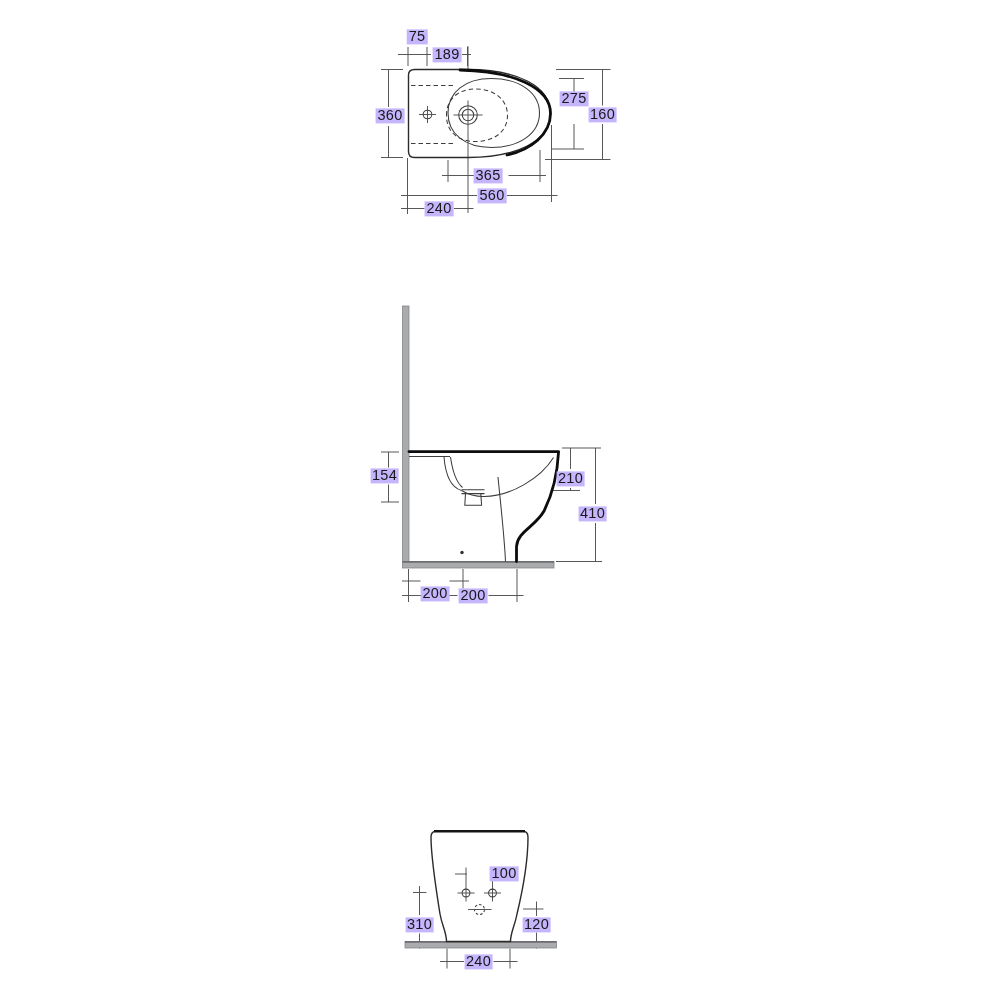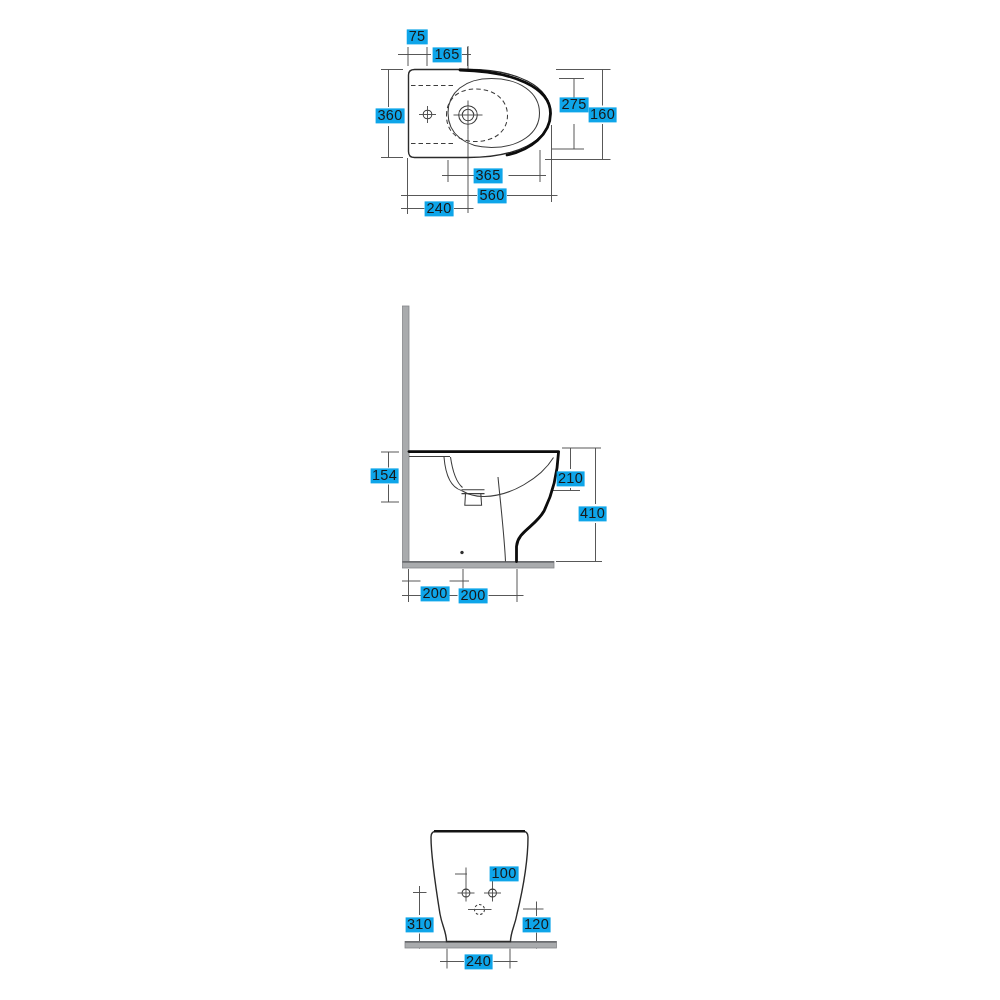--- a/index.html
+++ b/index.html
@@ -21,21 +21,21 @@
     position: absolute;
     left: 0;
     top: 0;
   }
   .lbl {
     position: absolute;
     transform: translate(-50%, -50%);
     font-size: 14.5px;
     line-height: 1.05;
     color: #181818;
-    background: #0ea5e9;
+    background: #c4b5fd;
     padding: 0 2px;
     white-space: nowrap;
     letter-spacing: 0.2px;
   }
   
   .outline   { stroke: #2b2b2b; stroke-width: 1.4; fill: none; }
   .bold      { stroke: #0d0d0d; stroke-width: 2.8; fill: none; stroke-linecap: round; }
   .boldtop   { stroke: #141414; stroke-width: 2.4; fill: none; }
   .detail    { stroke: #3d3d3d; stroke-width: 1.05; fill: none; }
   .dashline  { stroke: #3d3d3d; stroke-width: 1.05; fill: none; stroke-dasharray: 4.5 3; }
@@ -177,23 +177,23 @@
 
       <g>
         <circle class="detail" cx="479.5" cy="909.5" r="5" stroke-dasharray="2.5 2"></circle>
         <path class="dim" d="M 468,909.5 H 491.5"></path>
       </g>
     </g>
   </svg>
 
   <div>
     <div class="lbl" style="left:417px;  top:36.5px">75</div>
-    <div class="lbl" style="left:447px;  top:55px">165</div>
+    <div class="lbl" style="left:447px;  top:55px">189</div>
     <div class="lbl" style="left:390px;  top:116px">360</div>
-    <div class="lbl" style="left:574px;  top:105px">275</div>
+    <div class="lbl" style="left:574px;  top:99px">275</div>
     <div class="lbl" style="left:602.5px;top:114.5px">160</div>
     <div class="lbl" style="left:488px;top:175.5px">365</div>
     <div class="lbl" style="left:492px;  top:196px">560</div>
     <div class="lbl" style="left:439px;  top:209px">240</div>
   </div>
 
   <div>
     <div class="lbl" style="left:384.5px;top:476px">154</div>
     <div class="lbl" style="left:570.5px;top:478.5px">210</div>
     <div class="lbl" style="left:592.5px;top:513.5px">410</div>

